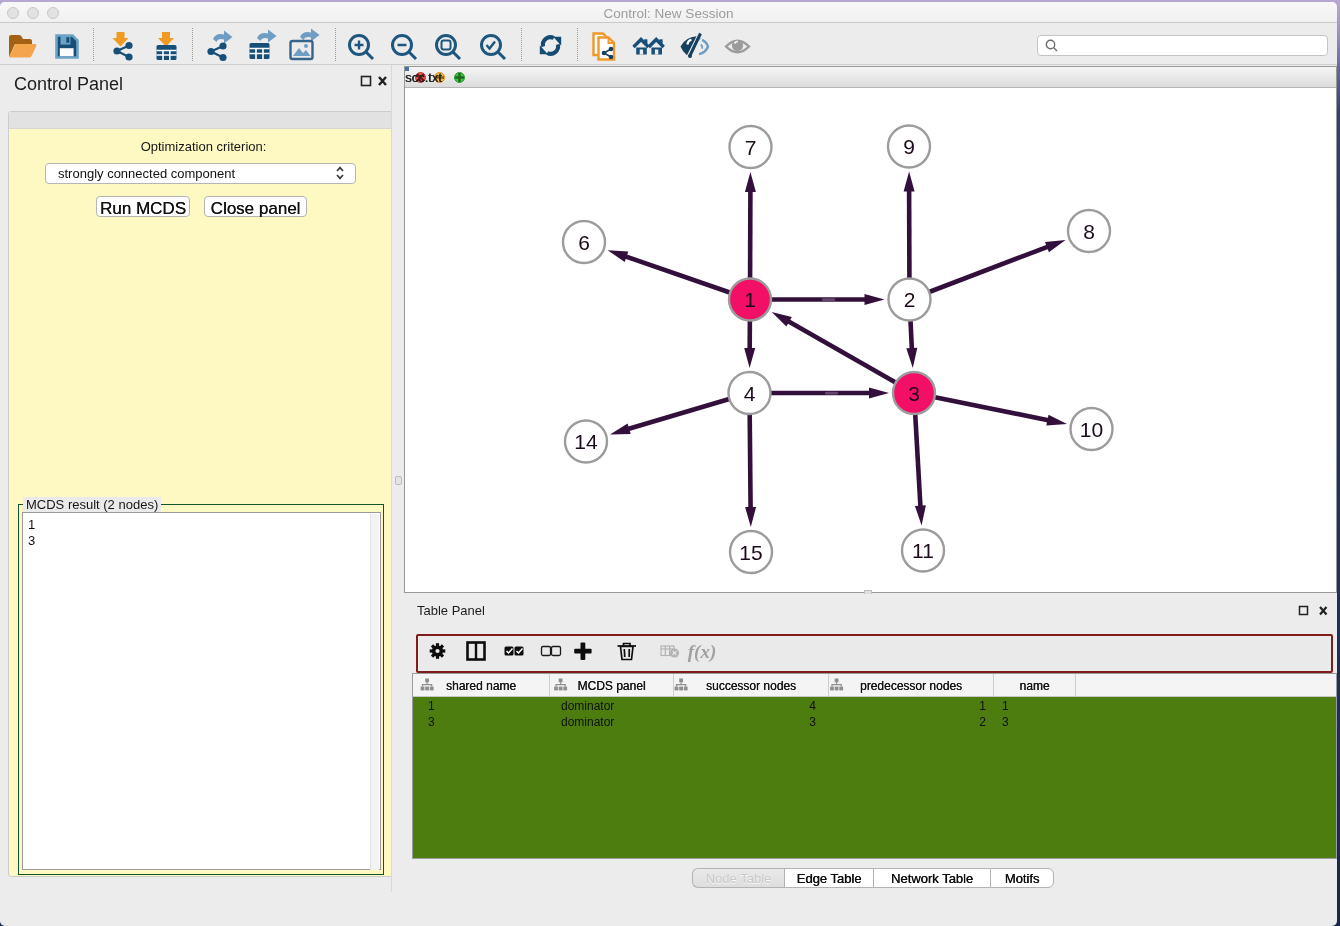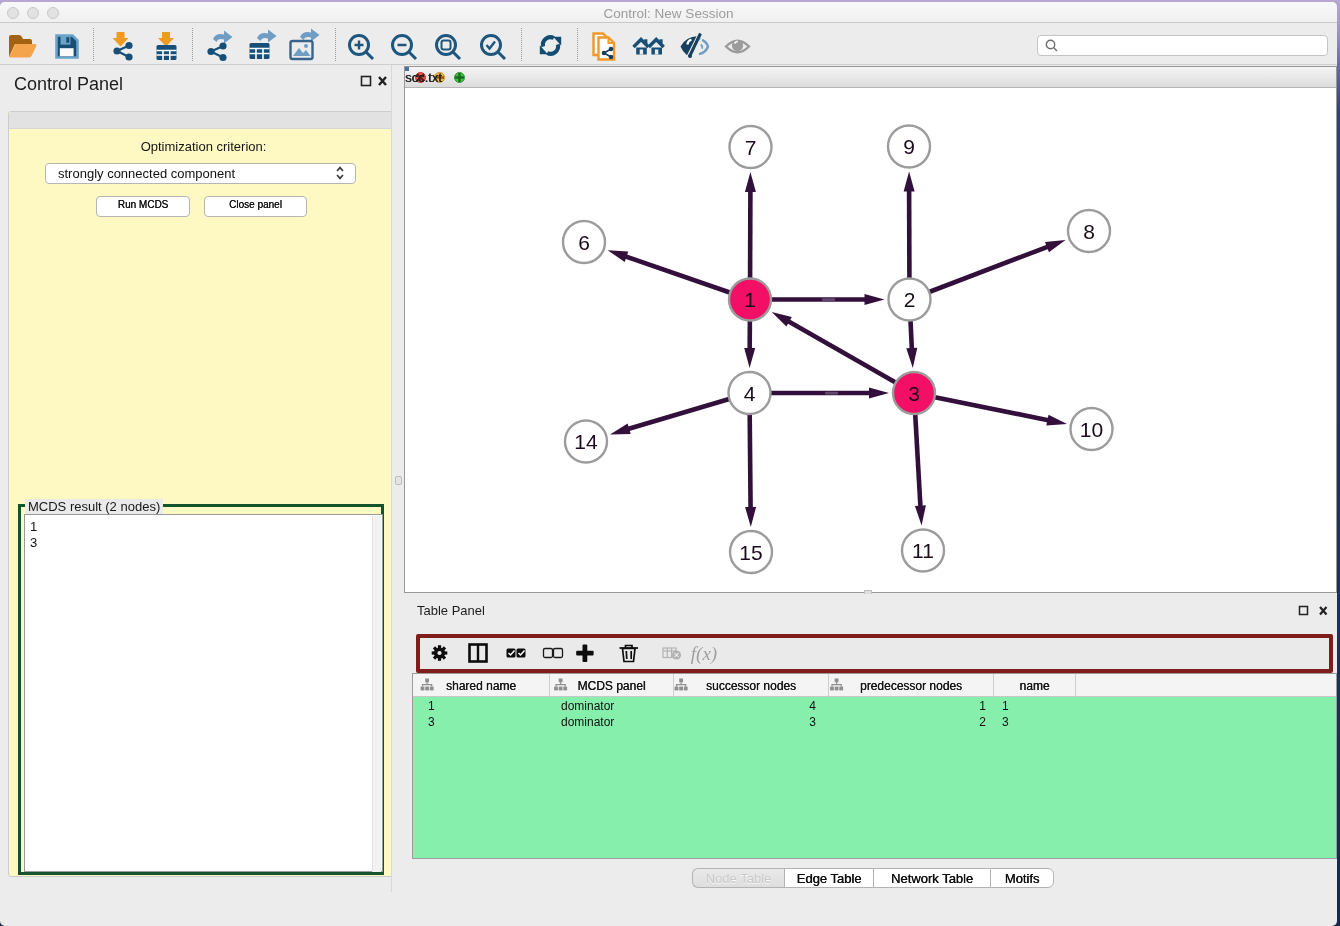--- a/index.html
+++ b/index.html
@@ -32,23 +32,23 @@
 .cp-body { position:absolute; left:8px; top:46px; width:391px; height:766px;
   background:#fef9c3; border:1px solid #cccccc; border-radius:3px; }
 .cp-body .shade { position:absolute; left:0; top:0; width:100%; height:17px;
   background:#e2e2e2; border-bottom:1px solid #d6d6d6; border-radius:3px 3px 0 0; }
 .opt-label { position:absolute; left:0; top:27px; width:100%; text-align:center;
   font-size:13px; color:#161616; }
 .combo { position:absolute; left:36px; top:51px; width:311px; height:21px;
   background:#fff; border:1px solid #b5b5b5; border-radius:4px;
   font-size:13px; color:#111; padding:2px 0 0 12px; }
 .btn { position:absolute; height:21px; background:#fff; border:1px solid #b5b5b5;
-  border-radius:4px; font-size:10px; color:#111; text-shadow:0.25px 0 0 currentColor; text-align:center; padding-top:2px; }
+  border-radius:4px; font-size:17px; color:#111; text-shadow:0.25px 0 0 currentColor; text-align:center; padding-top:2px; }
 .fieldset { position:absolute; left:9px; top:392px; width:366px; height:371px;
-  border:3px solid #14532d; }
+  border:1px solid #14532d; }
 .fieldset .legend { position:absolute; left:4px; top:-8px; background:#eaeaea;
   padding:0 3px; font-size:13px; color:#161616; }
 .fieldset .inner { position:absolute; left:3px; top:7px; width:359px; height:358px;
   background:#fff; border:1px solid #9a9a9a; font-size:13px; color:#111;
   padding:4px 0 0 5px; line-height:16px; }
 .fieldset .sbar { position:absolute; right:1px; top:1px; width:9px; height:356px;
   background:#f3f3f3; border-left:1px solid #e2e2e2; }
 
 .vsplit { position:absolute; left:391px; top:63px; width:13px; height:827px;
   background:#ececec; border-left:1px solid #d8d8d8; }
@@ -62,23 +62,23 @@
 .ftitle .t { position:absolute; top:3px; left:0; width:100%; text-align:left;
   font-size:13px; color:#222; text-shadow:0.4px 0 0 currentColor; }
 .light { position:absolute; top:5px; width:11px; height:11px; border-radius:50%; }
 .canvas { position:absolute; left:0; top:22px; width:931px; height:503px; background:#fff; }
 .hhandle { position:absolute; left:864px; top:588px; width:8px; height:6px;
   background:#dedede; border:1px solid #c0c0c0; }
 
 .tp { position:absolute; left:404px; top:592px; width:933px; height:298px; background:#ececec; }
 .tp-title { position:absolute; left:13px; top:9px; font-size:13px; color:#1d1d1d; }
 .tp-toolbar { position:absolute; left:12px; top:40px; width:917px; height:39px;
-  background:#eaeaea; border:4px solid #7f1d1d; border-radius:2px; }
+  background:#eaeaea; border:2px solid #7f1d1d; border-radius:2px;font-weight:bold; }
 .tbl { position:absolute; left:8px; top:79px; width:925px; height:186px;
-  background:#86efac; border:1px solid #9c9c9c; }
+  background:#4d7c0f; border:1px solid #9c9c9c; }
 .tbl .hrow { position:absolute; left:0; top:0; width:100%; height:23px;
   border-bottom:1px solid #c8c8c8; background:#f4f4f4; }
 .hcell { position:absolute; top:0; height:23px; border-right:1px solid #cfcfcf;
   font-size:12px; color:#141414; text-shadow:0.3px 0 0 currentColor; text-align:center; padding-top:5px; }
 .trow { position:absolute; font-size:12px; color:#111; height:16px; }
 .cell { position:absolute; top:0; }
 .seg { position:absolute; top:274px; height:20px; background:#fff;
   border:1px solid #b3b3b3; border-right:none; font-size:13px; color:#0e0e0e; text-shadow:0.4px 0 0 currentColor;
   text-align:center; padding-top:2px; }
 .seg.sel { background:linear-gradient(#e9e9e9,#dedede); color:#c9c9c9; text-shadow:0 1px 0 #f8f8f8; }

